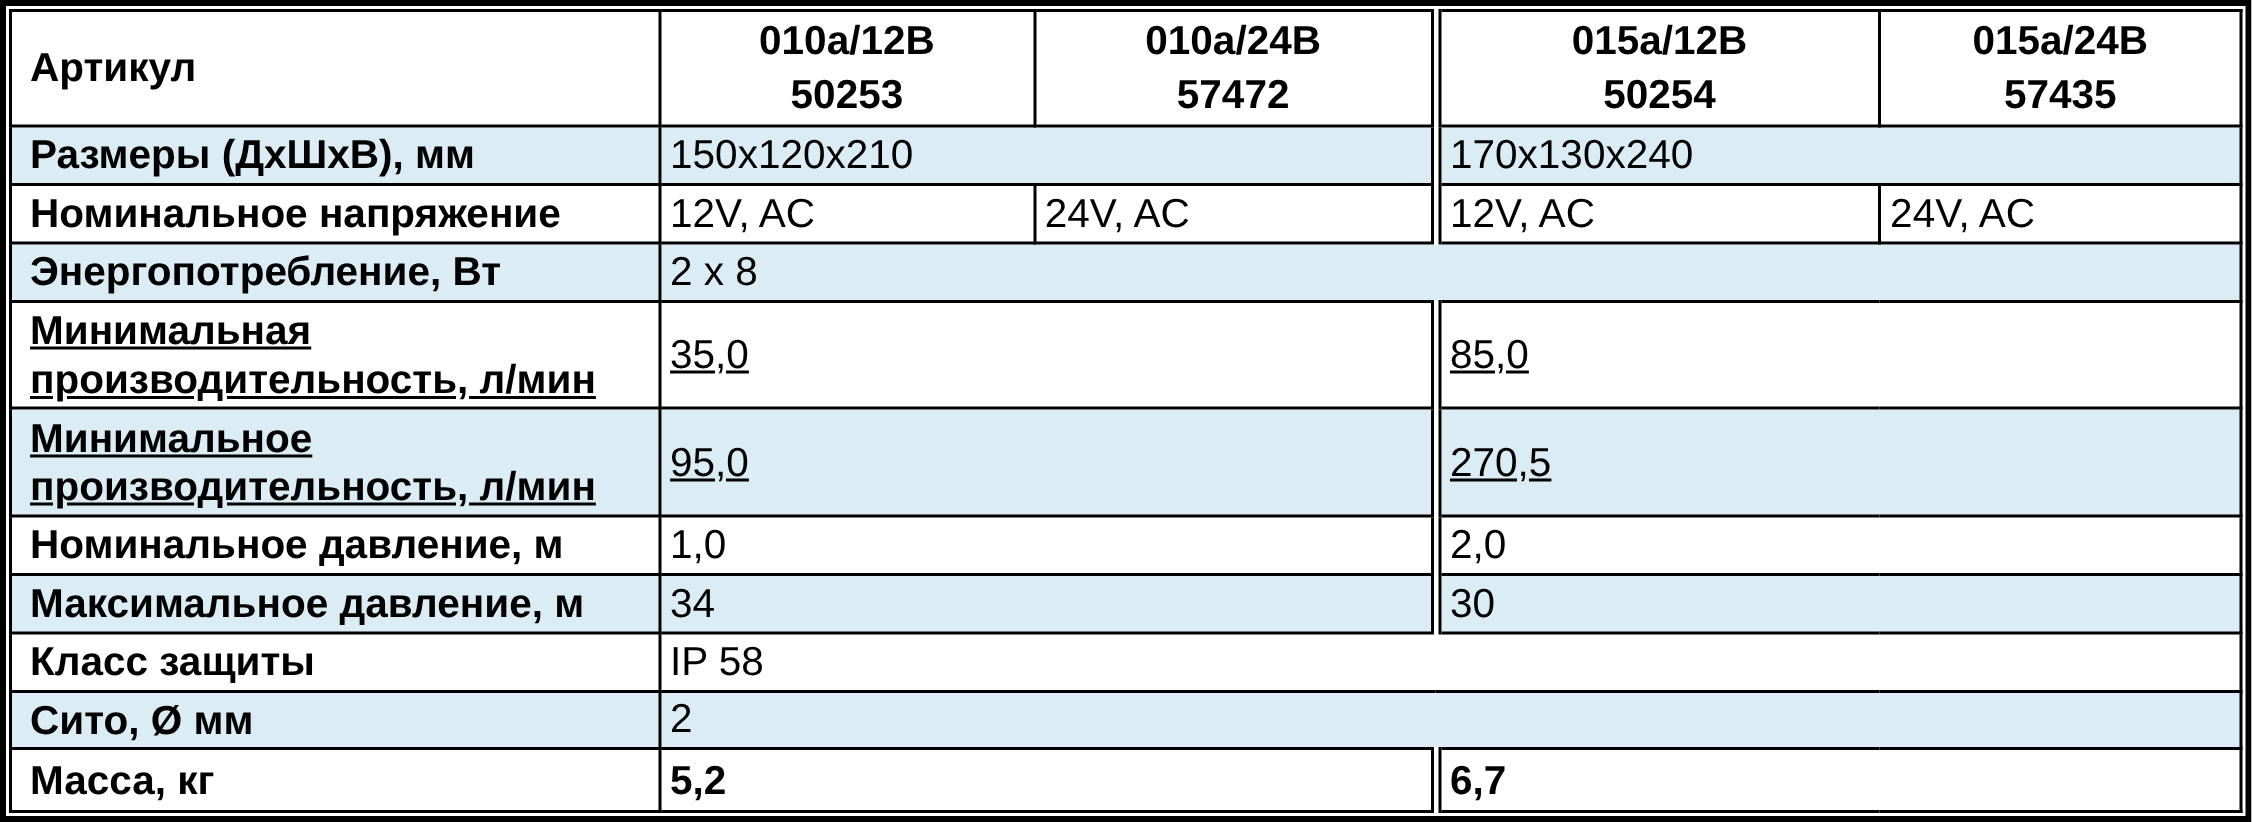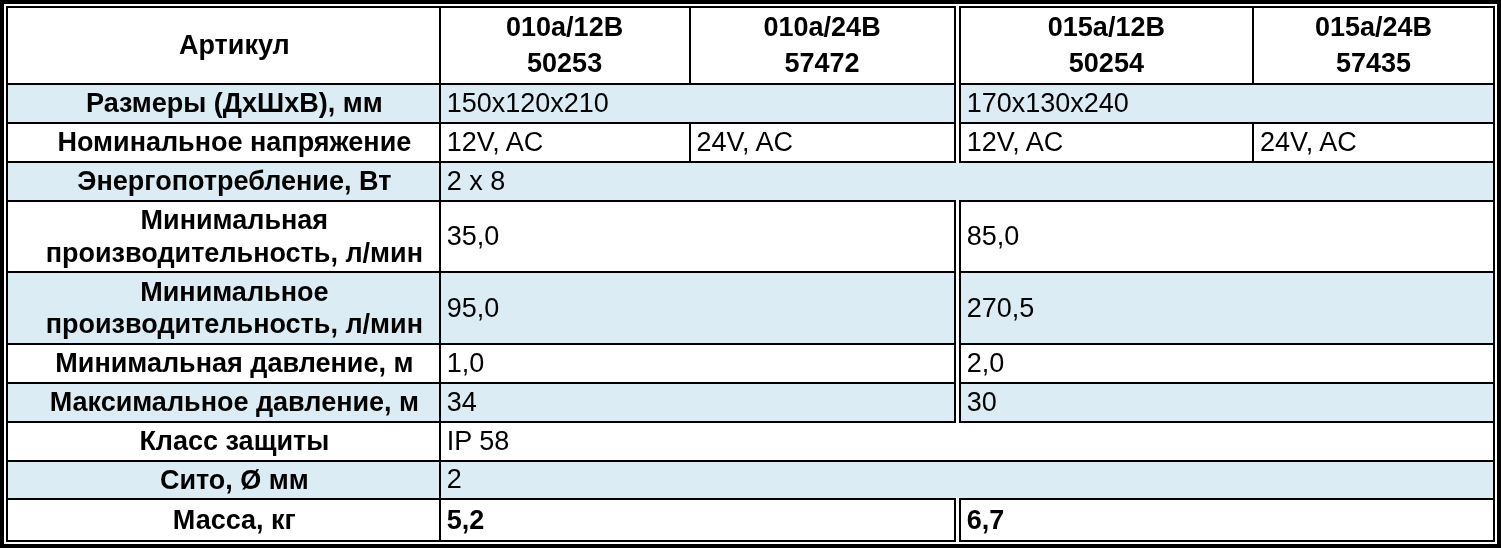--- a/index.html
+++ b/index.html
@@ -31,22 +31,22 @@
   td {
     border: 2px solid #000;
     font-size: 27px;
     color: #000;
     padding: 2px 6px;
     vertical-align: middle;
     overflow: hidden;
   }
   td.lbl {
     font-weight: bold;
-    text-align: center;
-    padding-left: 28px;
+    text-align: left;
+    padding-left: 12px;
     line-height: 1.2;
   }
   td.val {
     text-align: left;
     font-weight: normal;
   }
   td.hdr {
     text-align: center;
     font-weight: bold;
     line-height: 1.3;
@@ -54,21 +54,21 @@
   td.grp {
     border-left: 7px double #000;
   }
   td.bold { font-weight: bold; }
 
   tr.shade td { background: var(--shade, #dbecf4); }
 
   tr.r-header { height: 70px; }
   tr.r-std    { height: 33px; }
   tr.r-mid    { height: 37px; }
-  tr.r-tall   { height: 62px; }
+  tr.r-tall   { height: 62px; text-decoration: underline; }
   tr.r-last   { height: 41px; }
 </style>
 </head>
 <body>
 
 <div class="frame">
   <table class="spec">
     <colgroup>
       <col class="c0">
         <col class="c1">
@@ -123,21 +123,21 @@
       <td class="val grp" colspan="2">85,0</td>
     </tr>
 
     <tr class="r-tall shade">
       <td class="lbl">Минимальное производительность, л/мин</td>
       <td class="val" colspan="2">95,0</td>
       <td class="val grp" colspan="2">270,5</td>
     </tr>
 
     <tr class="r-std">
-      <td class="lbl">Минимальная давление, м</td>
+      <td class="lbl">Номинальное давление, м</td>
       <td class="val" colspan="2">1,0</td>
       <td class="val grp" colspan="2">2,0</td>
     </tr>
 
     <tr class="r-std shade">
       <td class="lbl">Максимальное давление, м</td>
       <td class="val" colspan="2">34</td>
       <td class="val grp" colspan="2">30</td>
     </tr>
 

